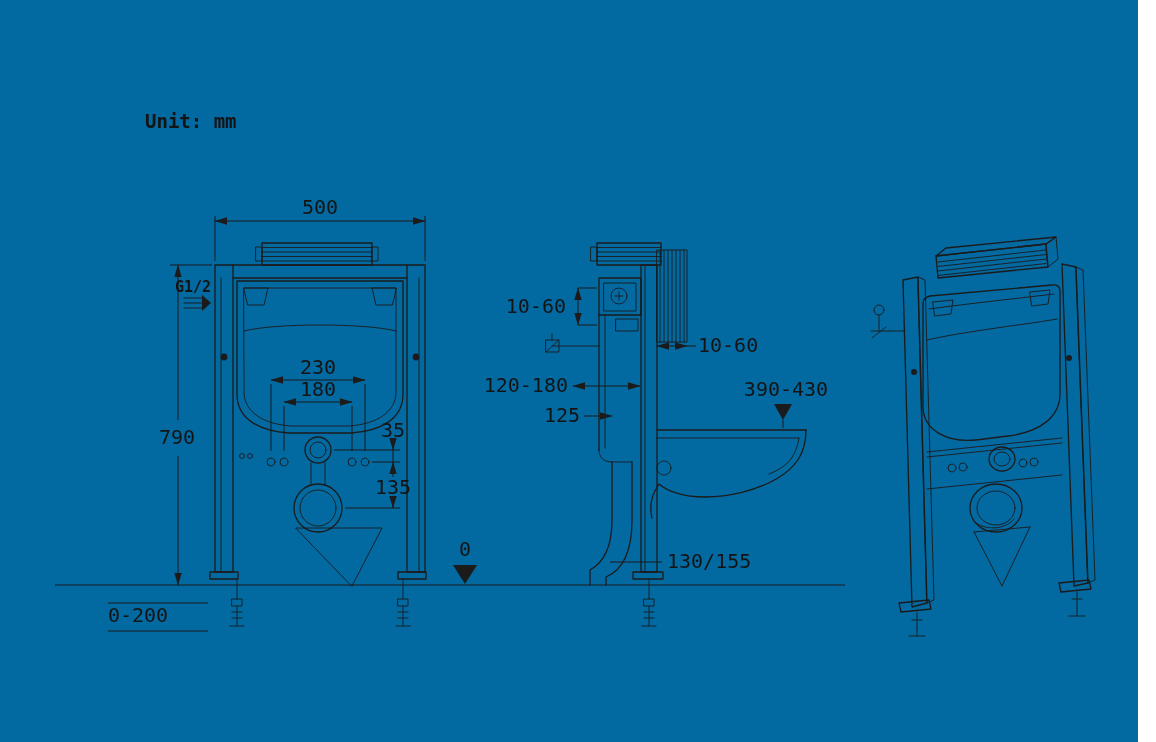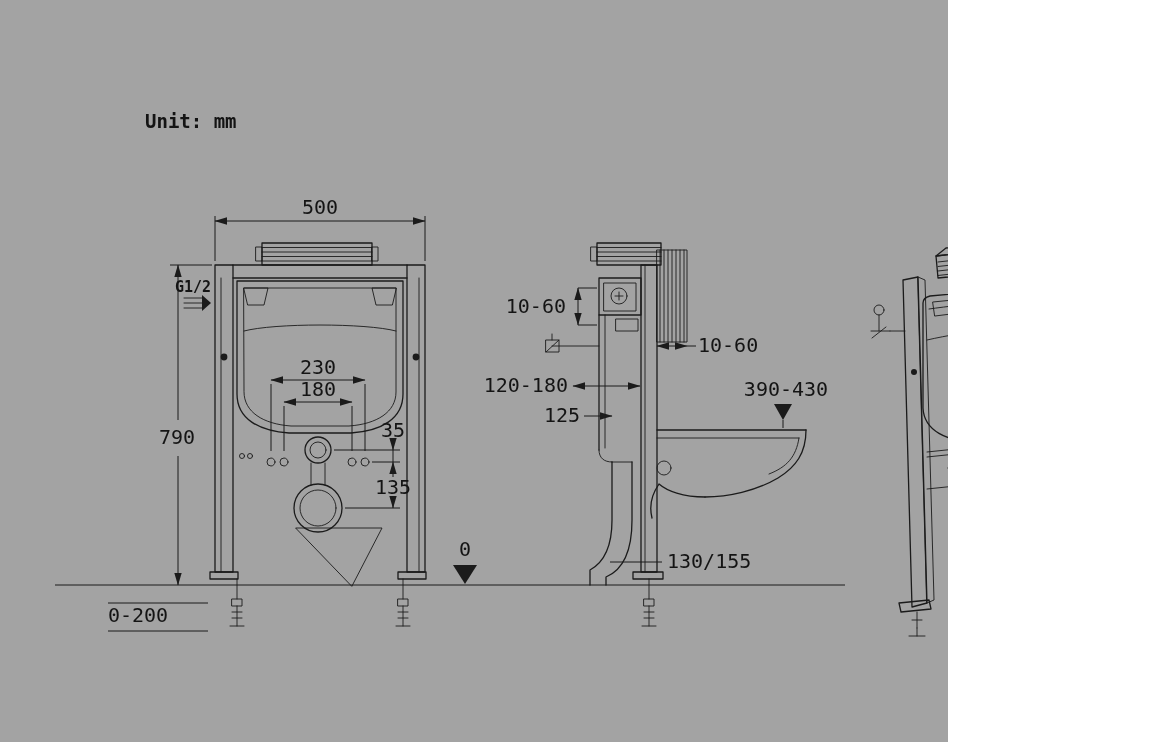--- a/index.html
+++ b/index.html
@@ -1,16 +1,16 @@
 <!DOCTYPE html>
 <html><head>
 <meta charset="utf-8">
 <style>
   html,body{margin:0;padding:0;background:#ffffff;}
-  #stage{position:relative;width:948px;height:742px;background:#a3a3a3;overflow:hidden;}
+  #stage{position:relative;width:1138px;height:742px;background:#0369a1;overflow:hidden;}
   svg{position:absolute;left:0;top:0;}
   .ln{fill:none;stroke:#1b1b1b;stroke-width:1.3;stroke-linecap:round;stroke-linejoin:round;}
   .thin{fill:none;stroke:#1b1b1b;stroke-width:0.9;stroke-linecap:round;stroke-linejoin:round;}
   .dim{fill:none;stroke:#1b1b1b;stroke-width:1;}
   .blk{fill:#1b1b1b;stroke:none;}
   text{font-family:"DejaVu Sans Mono","Liberation Mono",monospace;fill:#141414;}
   .dimtxt{font-size:20px;}
   .small{font-size:15px;font-weight:bold;}
   .unit{font-size:19px;font-weight:bold;}
 </style>

